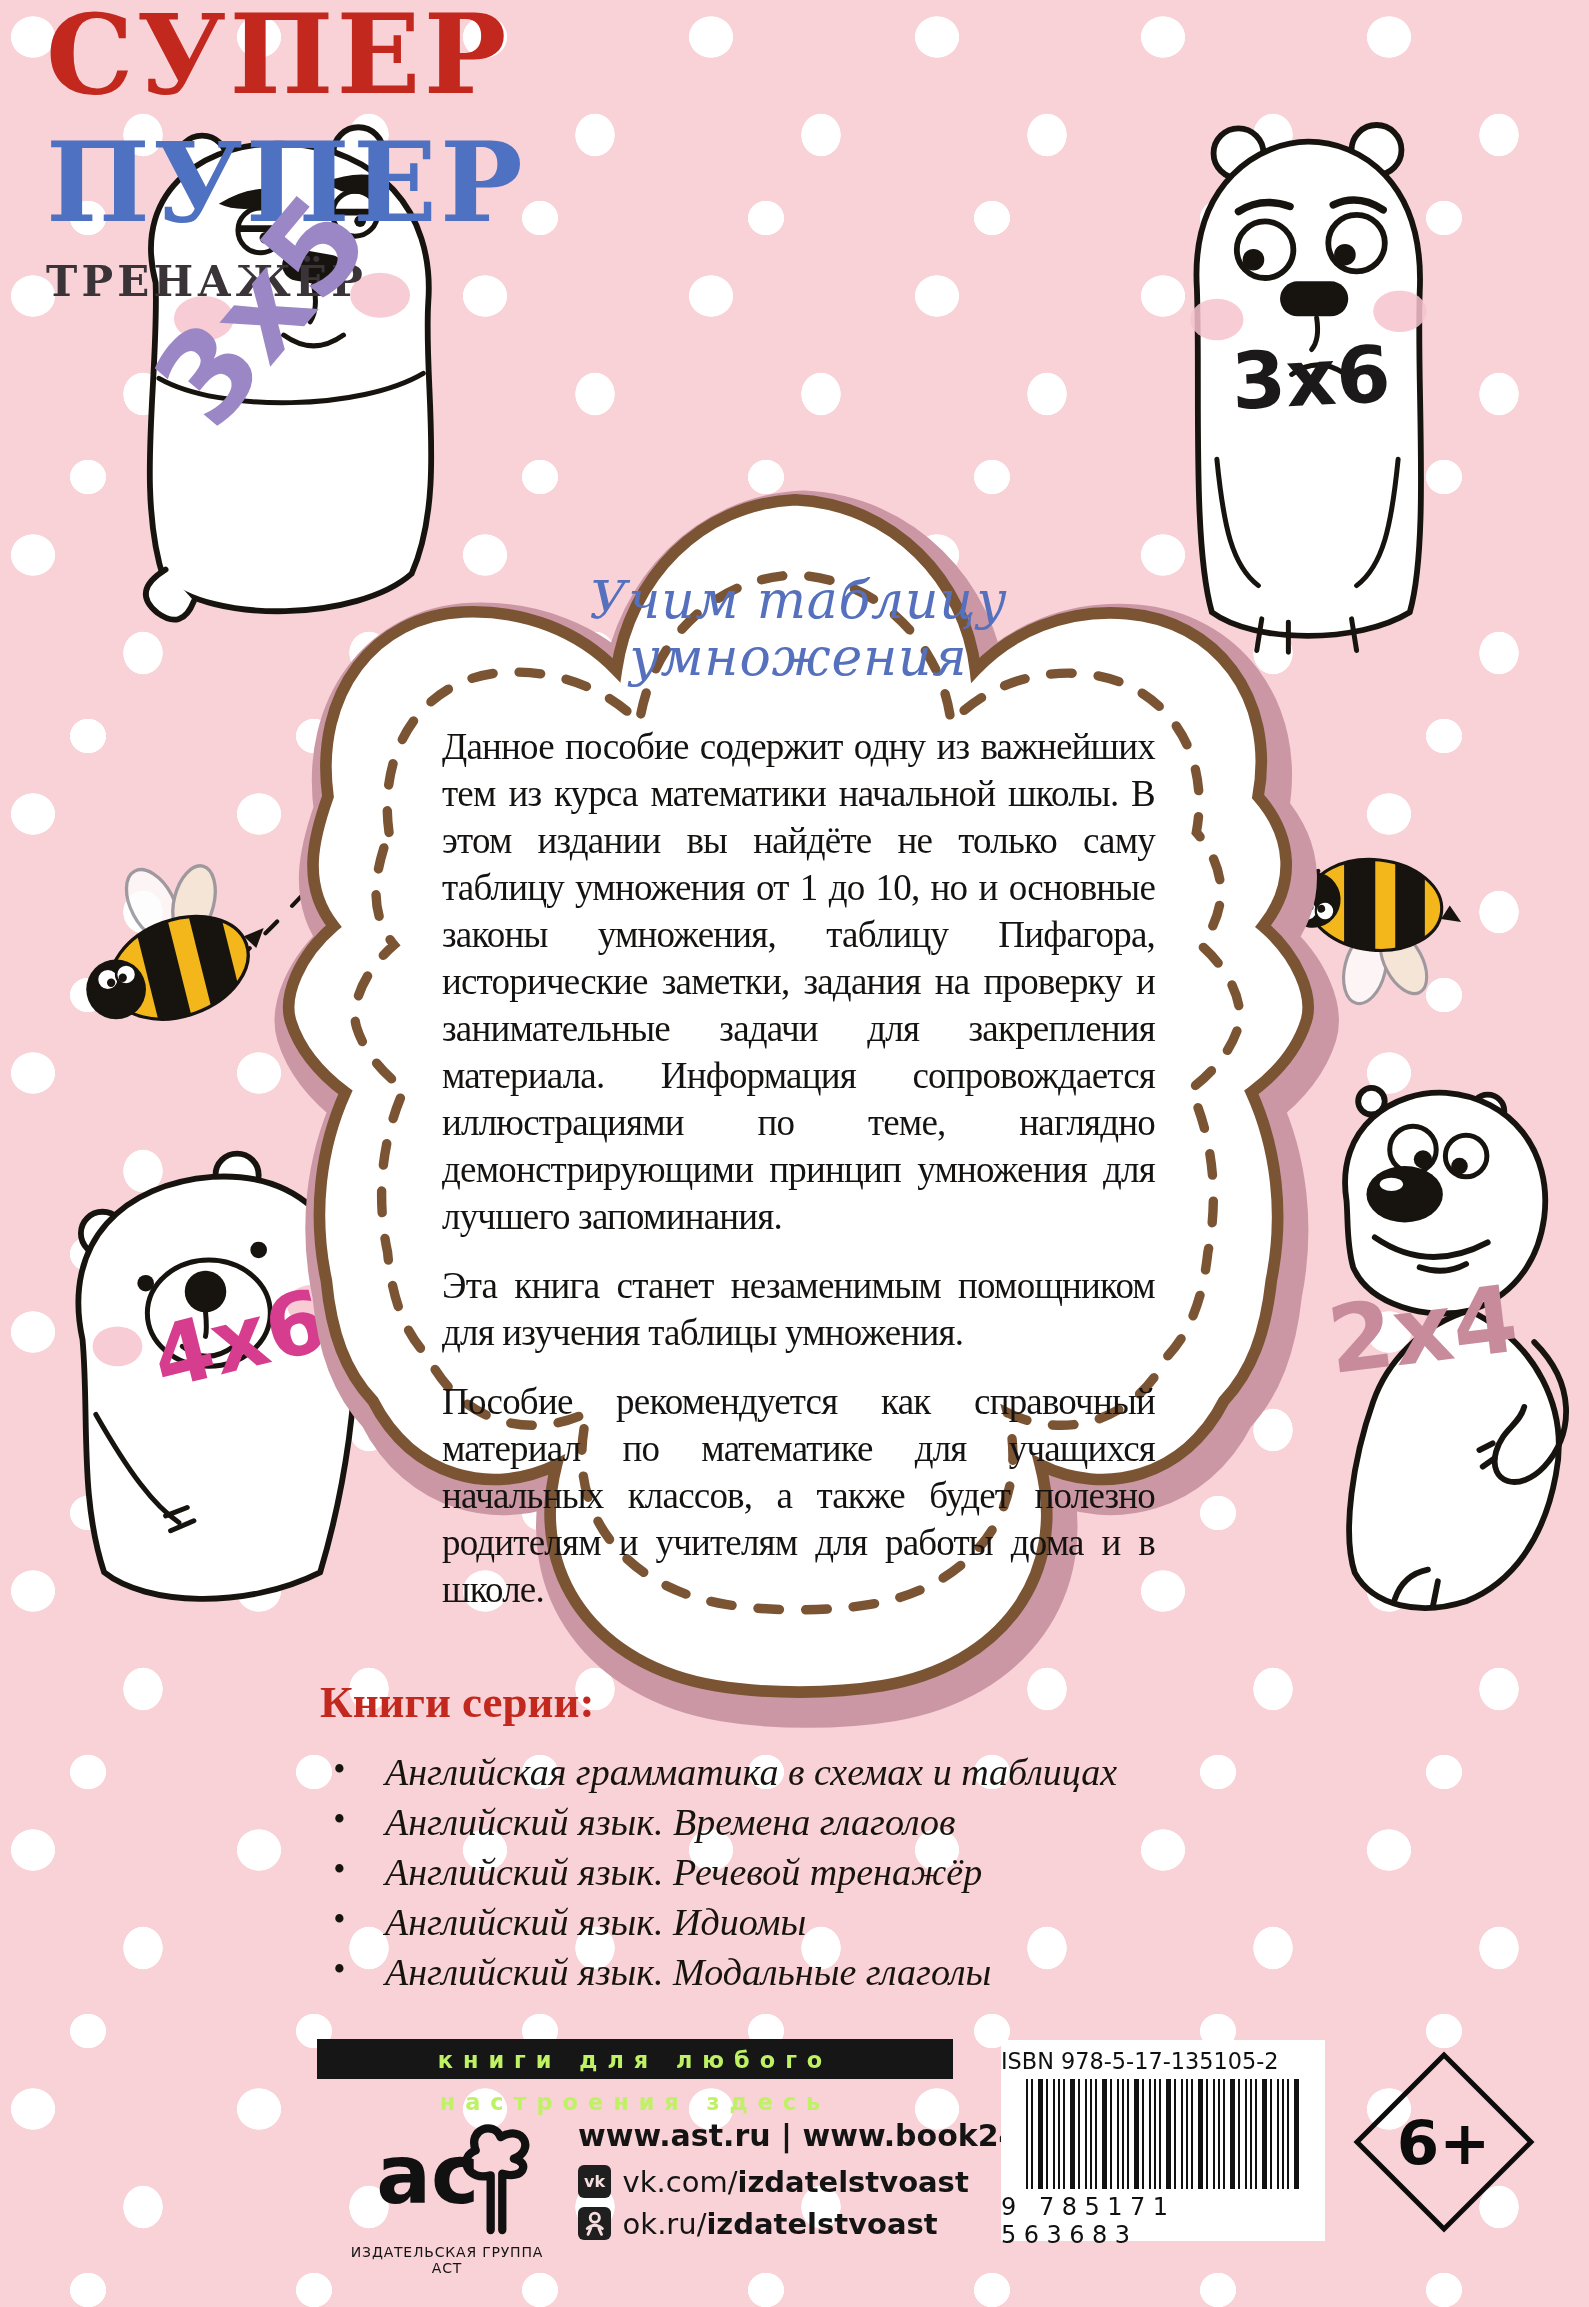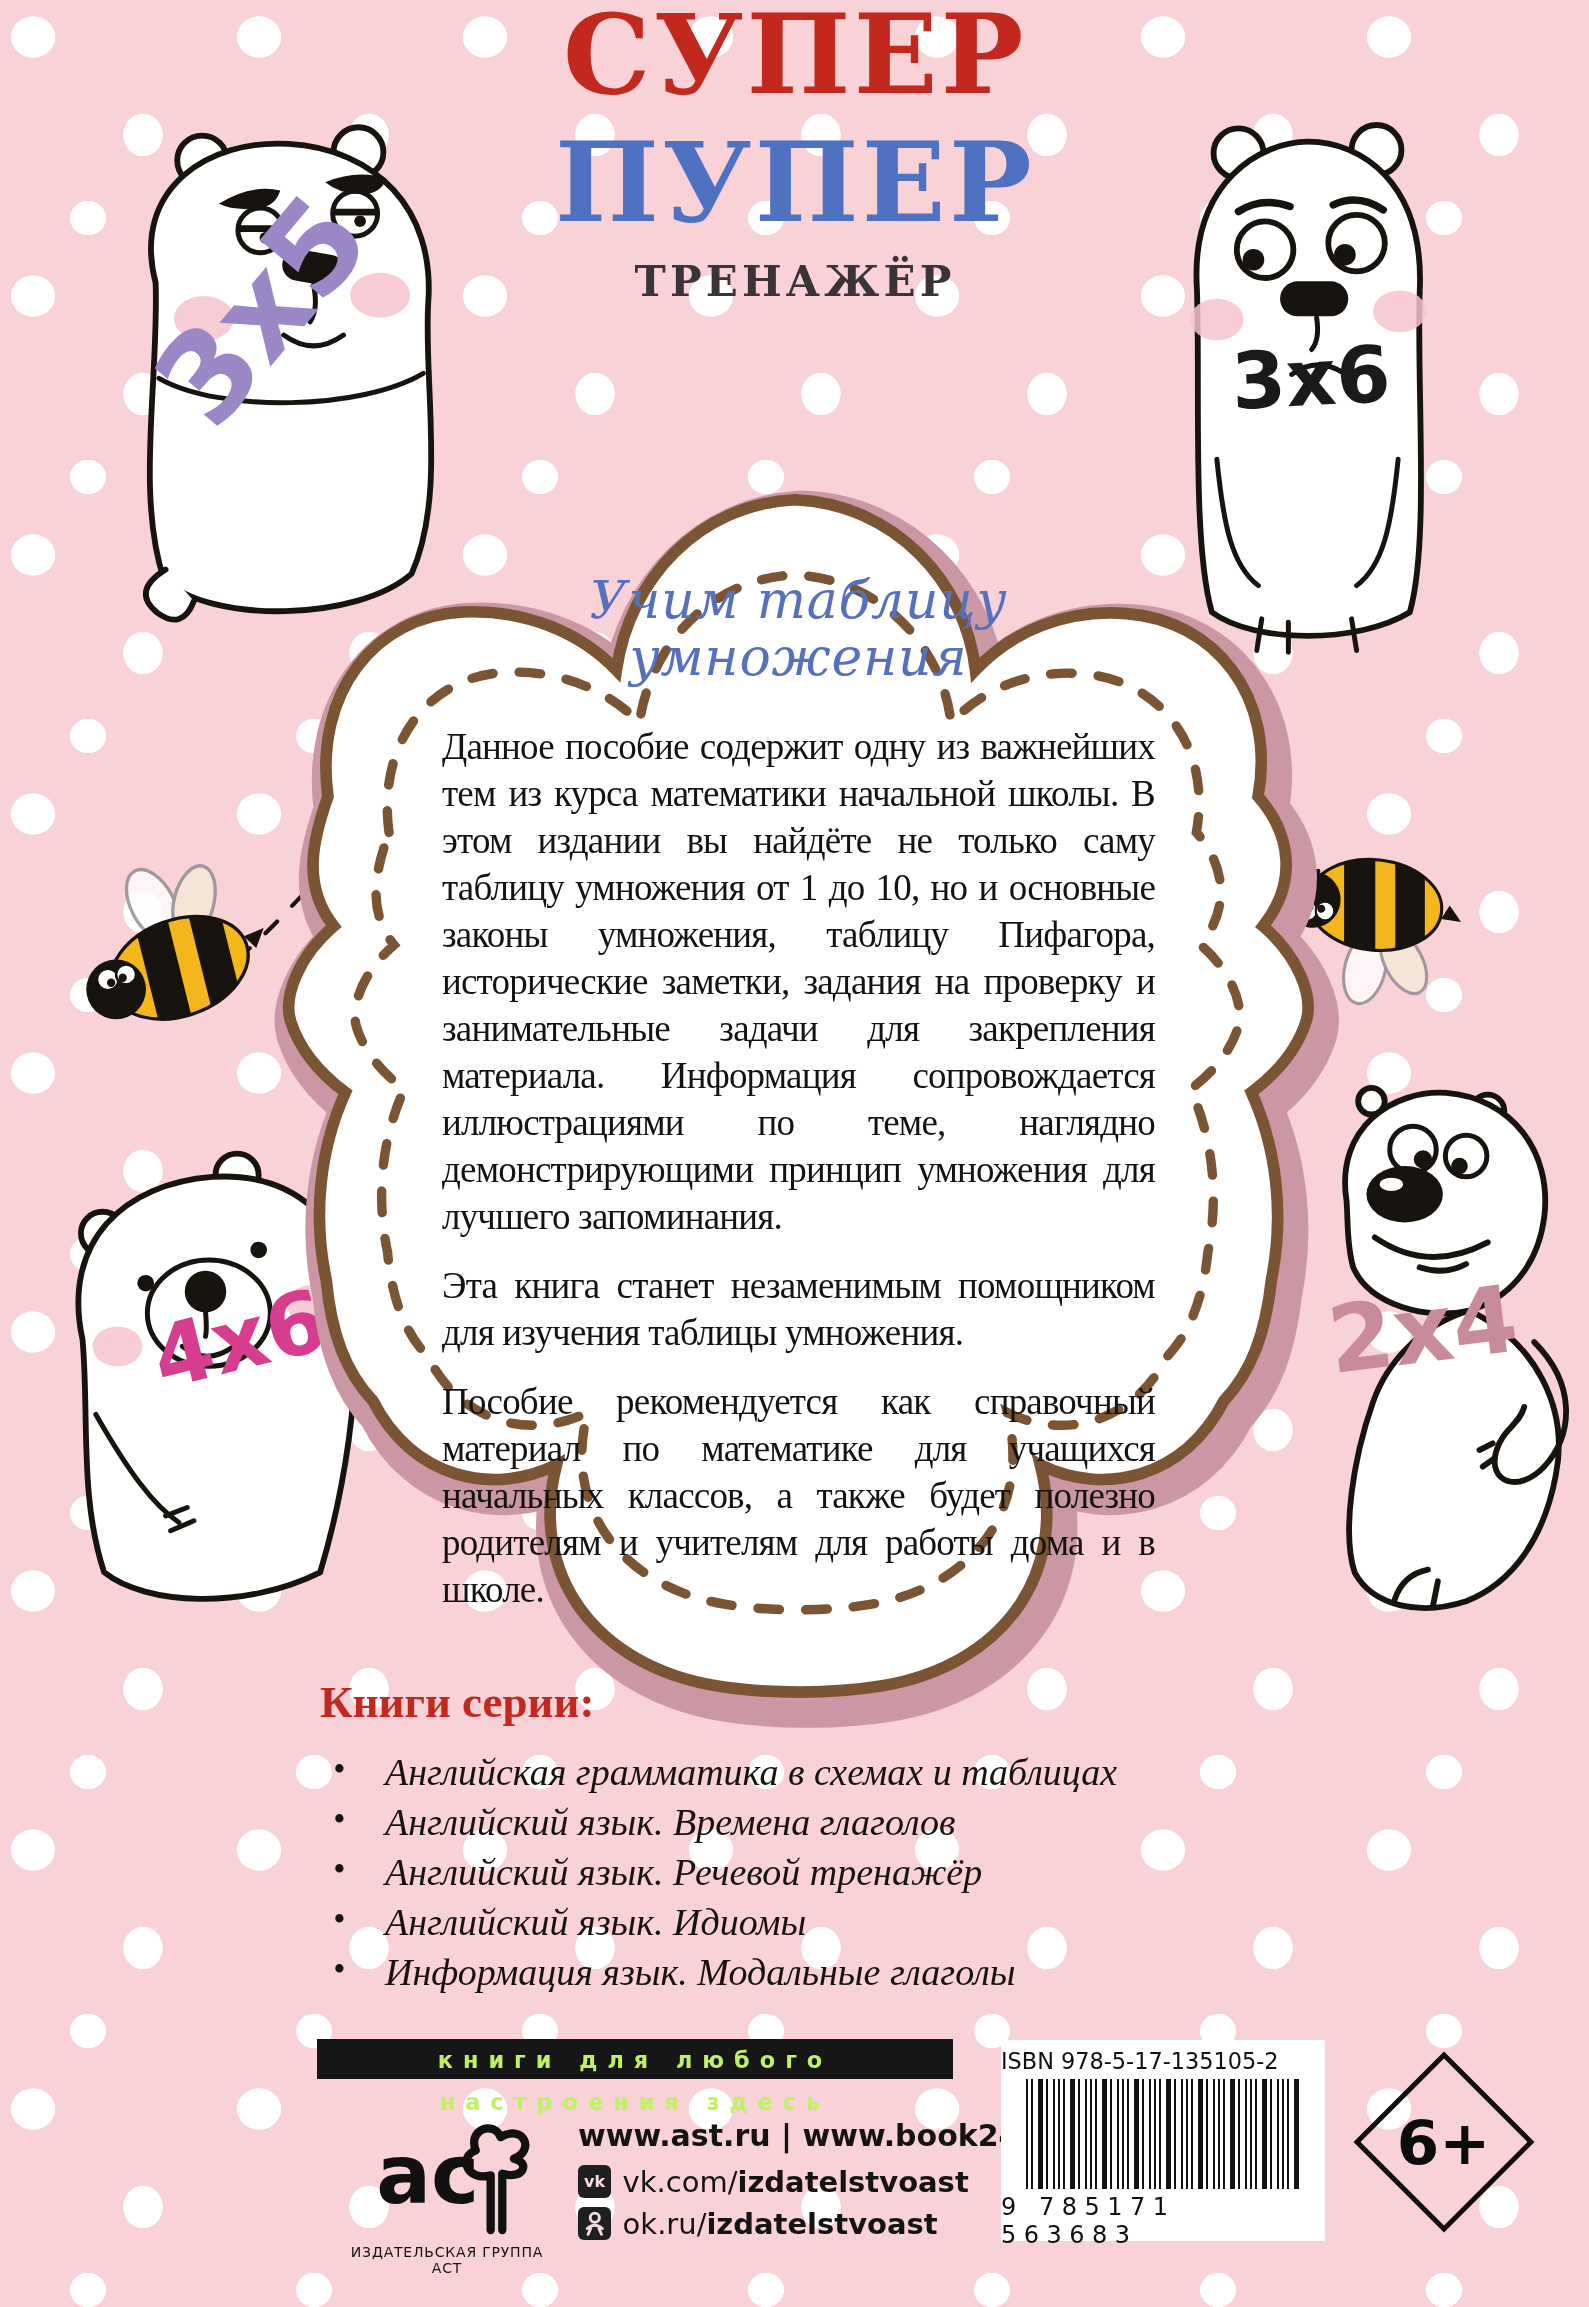--- a/index.html
+++ b/index.html
@@ -10,21 +10,21 @@
       radial-gradient(ellipse 22.4px 21px at 33px 37px,  #ffffff 97%, transparent),
       radial-gradient(ellipse 20px 21.6px at 143px 135px,#ffffff 97%, transparent),
       radial-gradient(ellipse 18.3px 17.5px at 88px 218px,#ffffff 97%, transparent);
     background-size:226px 259px;
     font-family:"Liberation Serif", serif;
     color:#151312;
   }
   .abs{position:absolute;}
 
   
-  .title-block{left:0;right:0;top:116;text-align:center;z-index:2;}
+  .title-block{left:0;right:0;top:116;z-index:2;padding-left:46px;}
   .title-line{font-family:"DejaVu Serif", serif;font-weight:bold;line-height:1;}
   .t1{font-size:110px;color:#c2281e;letter-spacing:3.3px;}
   .t2{font-size:110px;color:#4f71c2;letter-spacing:3.3px;margin-top:18.3px;}
   .t3{font-size:42px;color:#3a3438;letter-spacing:4.2px;margin-top:23px;}
 
   
   .deco{z-index:1;}
   .bear-label{z-index:2;font-family:"DejaVu Sans", sans-serif;font-weight:bold;text-align:center;line-height:1;}
   .label-3x5{left:133px;top:249px;width:258px;font-size:123px;color:#9c87c6;transform:rotate(-50deg);}
   .label-3x6{left:1207px;top:339px;width:208px;font-size:78px;color:#1c191a;transform:rotate(-3deg);}
@@ -269,21 +269,21 @@
     <p>Пособие рекомендуется как справочный материал по математике для учащихся начальных классов, а также будет полезно родителям и учителям для работы дома и в школе.</p>
   </div>
 
   <div class="abs series">
     <div class="series-heading">Книги серии:</div>
     <ul>
       <li><span class="dot">•</span><span>Английская грамматика в схемах и таблицах</span></li>
       <li><span class="dot">•</span><span>Английский язык. Времена глаголов</span></li>
       <li><span class="dot">•</span><span>Английский язык. Речевой тренажёр</span></li>
       <li><span class="dot">•</span><span>Английский язык. Идиомы</span></li>
-      <li><span class="dot">•</span><span>Информация язык. Модальные глаголы</span></li>
+      <li><span class="dot">•</span><span>Английский язык. Модальные глаголы</span></li>
     </ul>
   </div>
 
   <div class="abs banner">книги для любого настроения здесь</div>
 
   <svg class="abs ast-logo" viewBox="0 0 190 170">
     <text x="0" y="132" font-family="DejaVu Sans, sans-serif" font-weight="bold" font-size="98" fill="#111111">ас</text>
     <path d="M138 164 L138 98 C110 106 98 76 120 68 C110 42 142 32 150 52 C178 36 192 68 166 78 C186 82 178 104 152 96 L152 164" fill="none" stroke="#111111" stroke-width="10" stroke-linejoin="round" stroke-linecap="round"></path>
   </svg>
   <div class="abs ast-caption">ИЗДАТЕЛЬСКАЯ ГРУППА АСТ</div>

